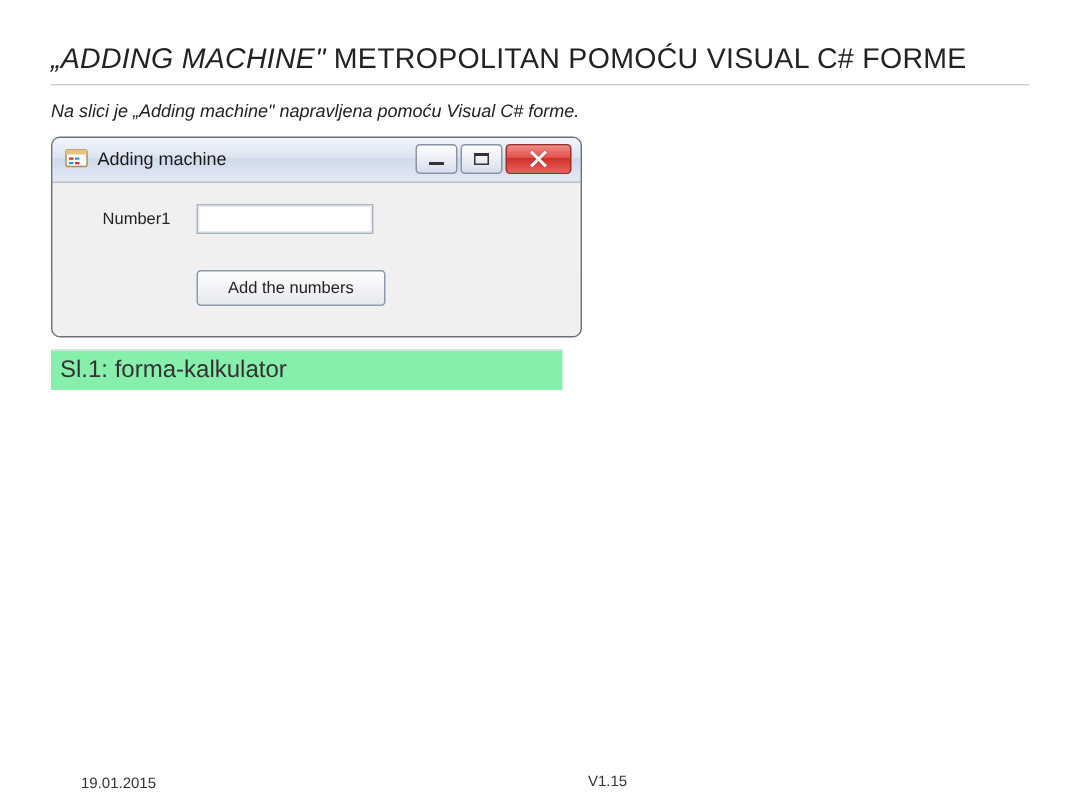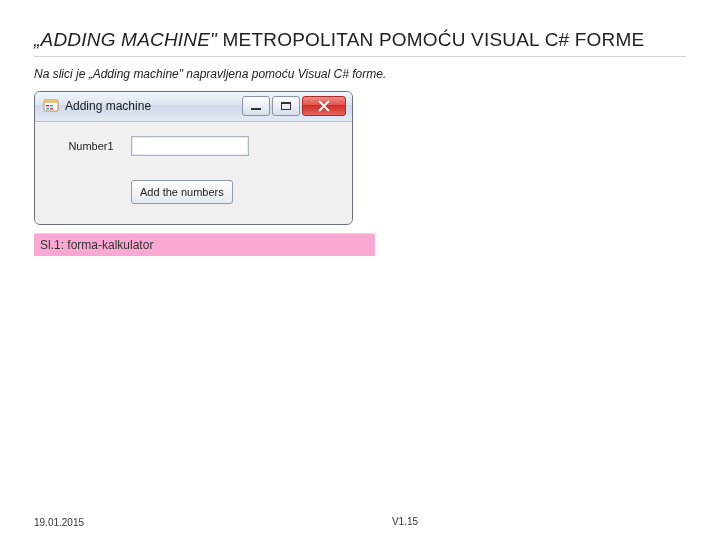--- a/index.html
+++ b/index.html
@@ -29,21 +29,21 @@
   }
   .subtitle {
     font-size: 12px;
     font-style: italic;
     color: #222;
     margin-bottom: 10px;
   }
 
   
   .win-window {
-    width: 319px;
+    width: 354px;
     border: 1px solid #6a6f7a;
     border-radius: 6px;
     background: linear-gradient(#e9eef7, #dfe6f1);
     box-shadow: 0 0 0 1px #b9c3d4 inset;
     overflow: hidden;
   }
   .win-titlebar {
     height: 30px;
     display: flex;
     align-items: center;
@@ -127,49 +127,49 @@
   .form-input.focused {
     background: #fff;
     box-shadow: inset 0 0 0 1px rgba(60,120,200,0.15);
   }
   .btn-row {
     margin-top: 24px;
     padding-left: 80px;
   }
   .win-button {
     height: 24px;
-    padding: 0 8px;
+    padding: 0 20px;
     font-size: 11px;
     color: #222;
     border: 1px solid #8d98aa;
     border-radius: 3px;
     background: linear-gradient(#fdfdfe, #e6e9ef);
     cursor: default;
   }
 
   .caption {
-    font-size: 12px;
+    font-size: 16px;
     color: #333;
-    background: #f9a8d4;
+    background: #86efac;
     padding: 4px 6px;
     margin-top: 8px;
     width: 341px;
     border-top: 1px solid #d9dce1;
   }
 
   .footer {
     position: absolute;
     left: 0; right: 0; bottom: 12px;
     display: flex;
     align-items: flex-end;
     padding: 0 34px;
     font-size: 10px;
     color: #333;
   }
-  .footer .date { width: 90px; }
+  .footer .date { width: 90px; text-align: center; }
   .footer .copy { flex: 1; text-align: center; line-height: 1.35; }
 </style>
 </head>
 <body>
 
 <div class="slide">
   <div class="title-underline">
     <h1 class="title">
       <span class="em">„ADDING MACHINE"</span><span> METROPOLITAN POMOĆU VISUAL C# FORME</span>
     </h1>

